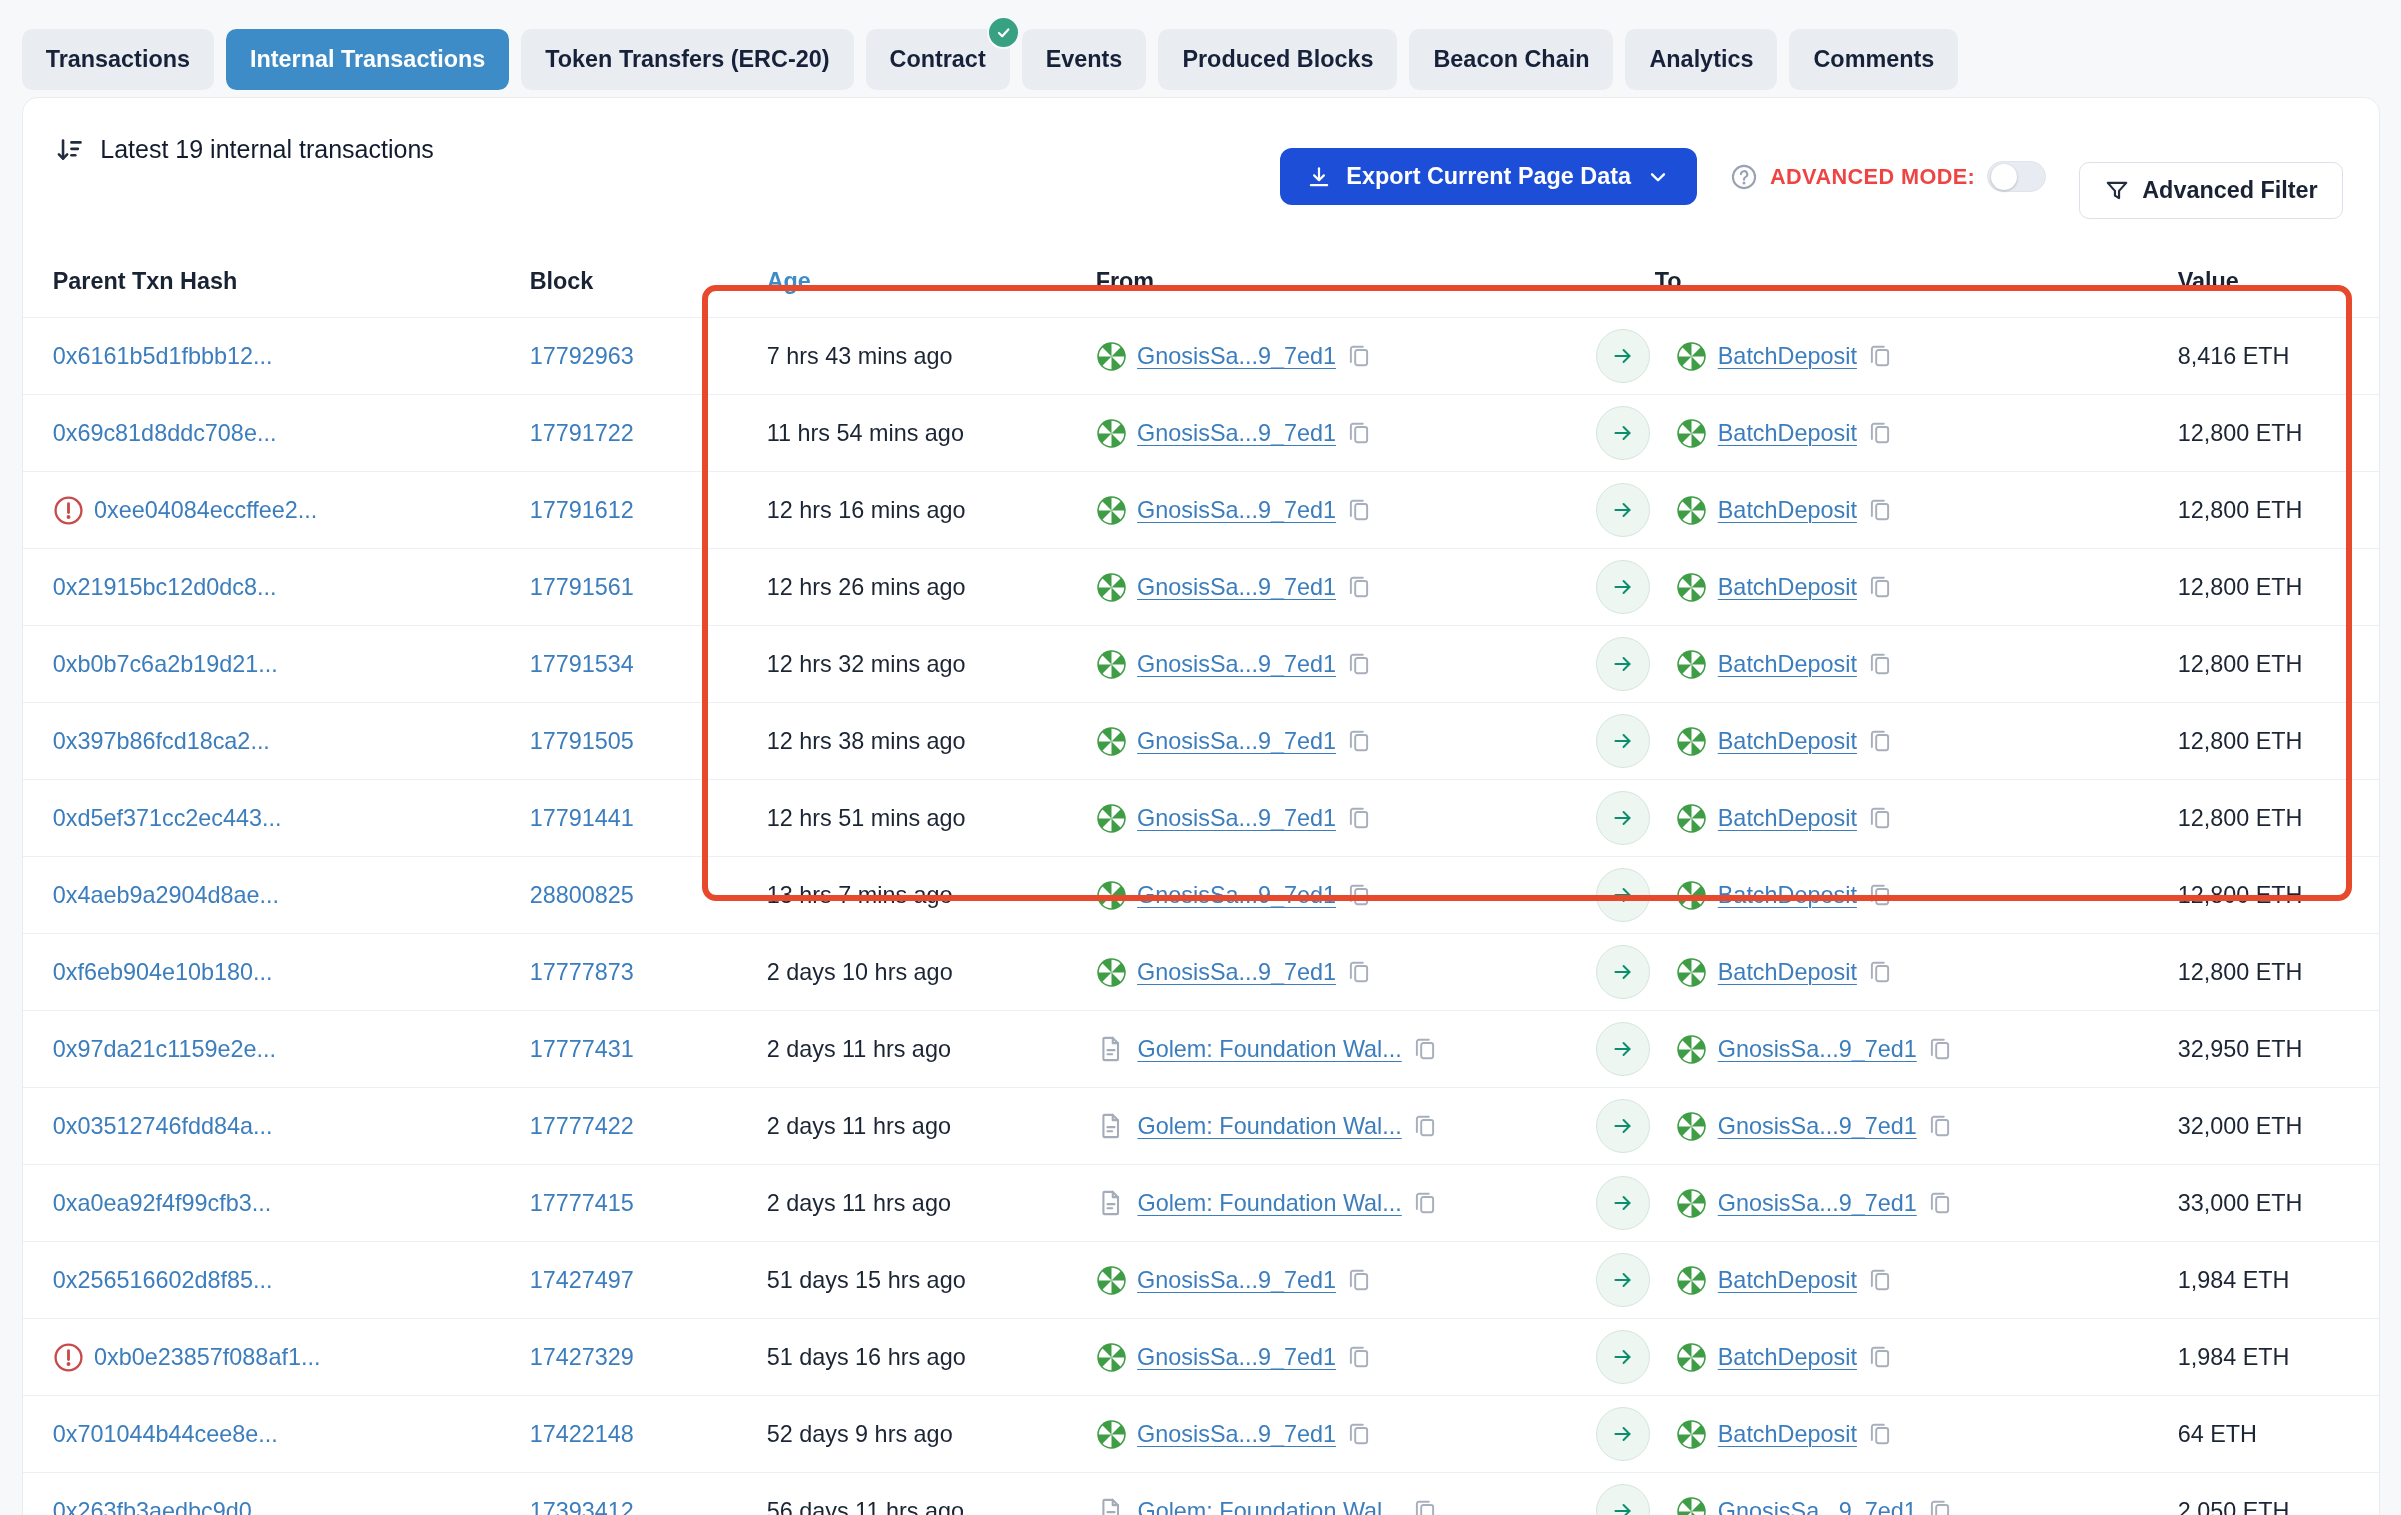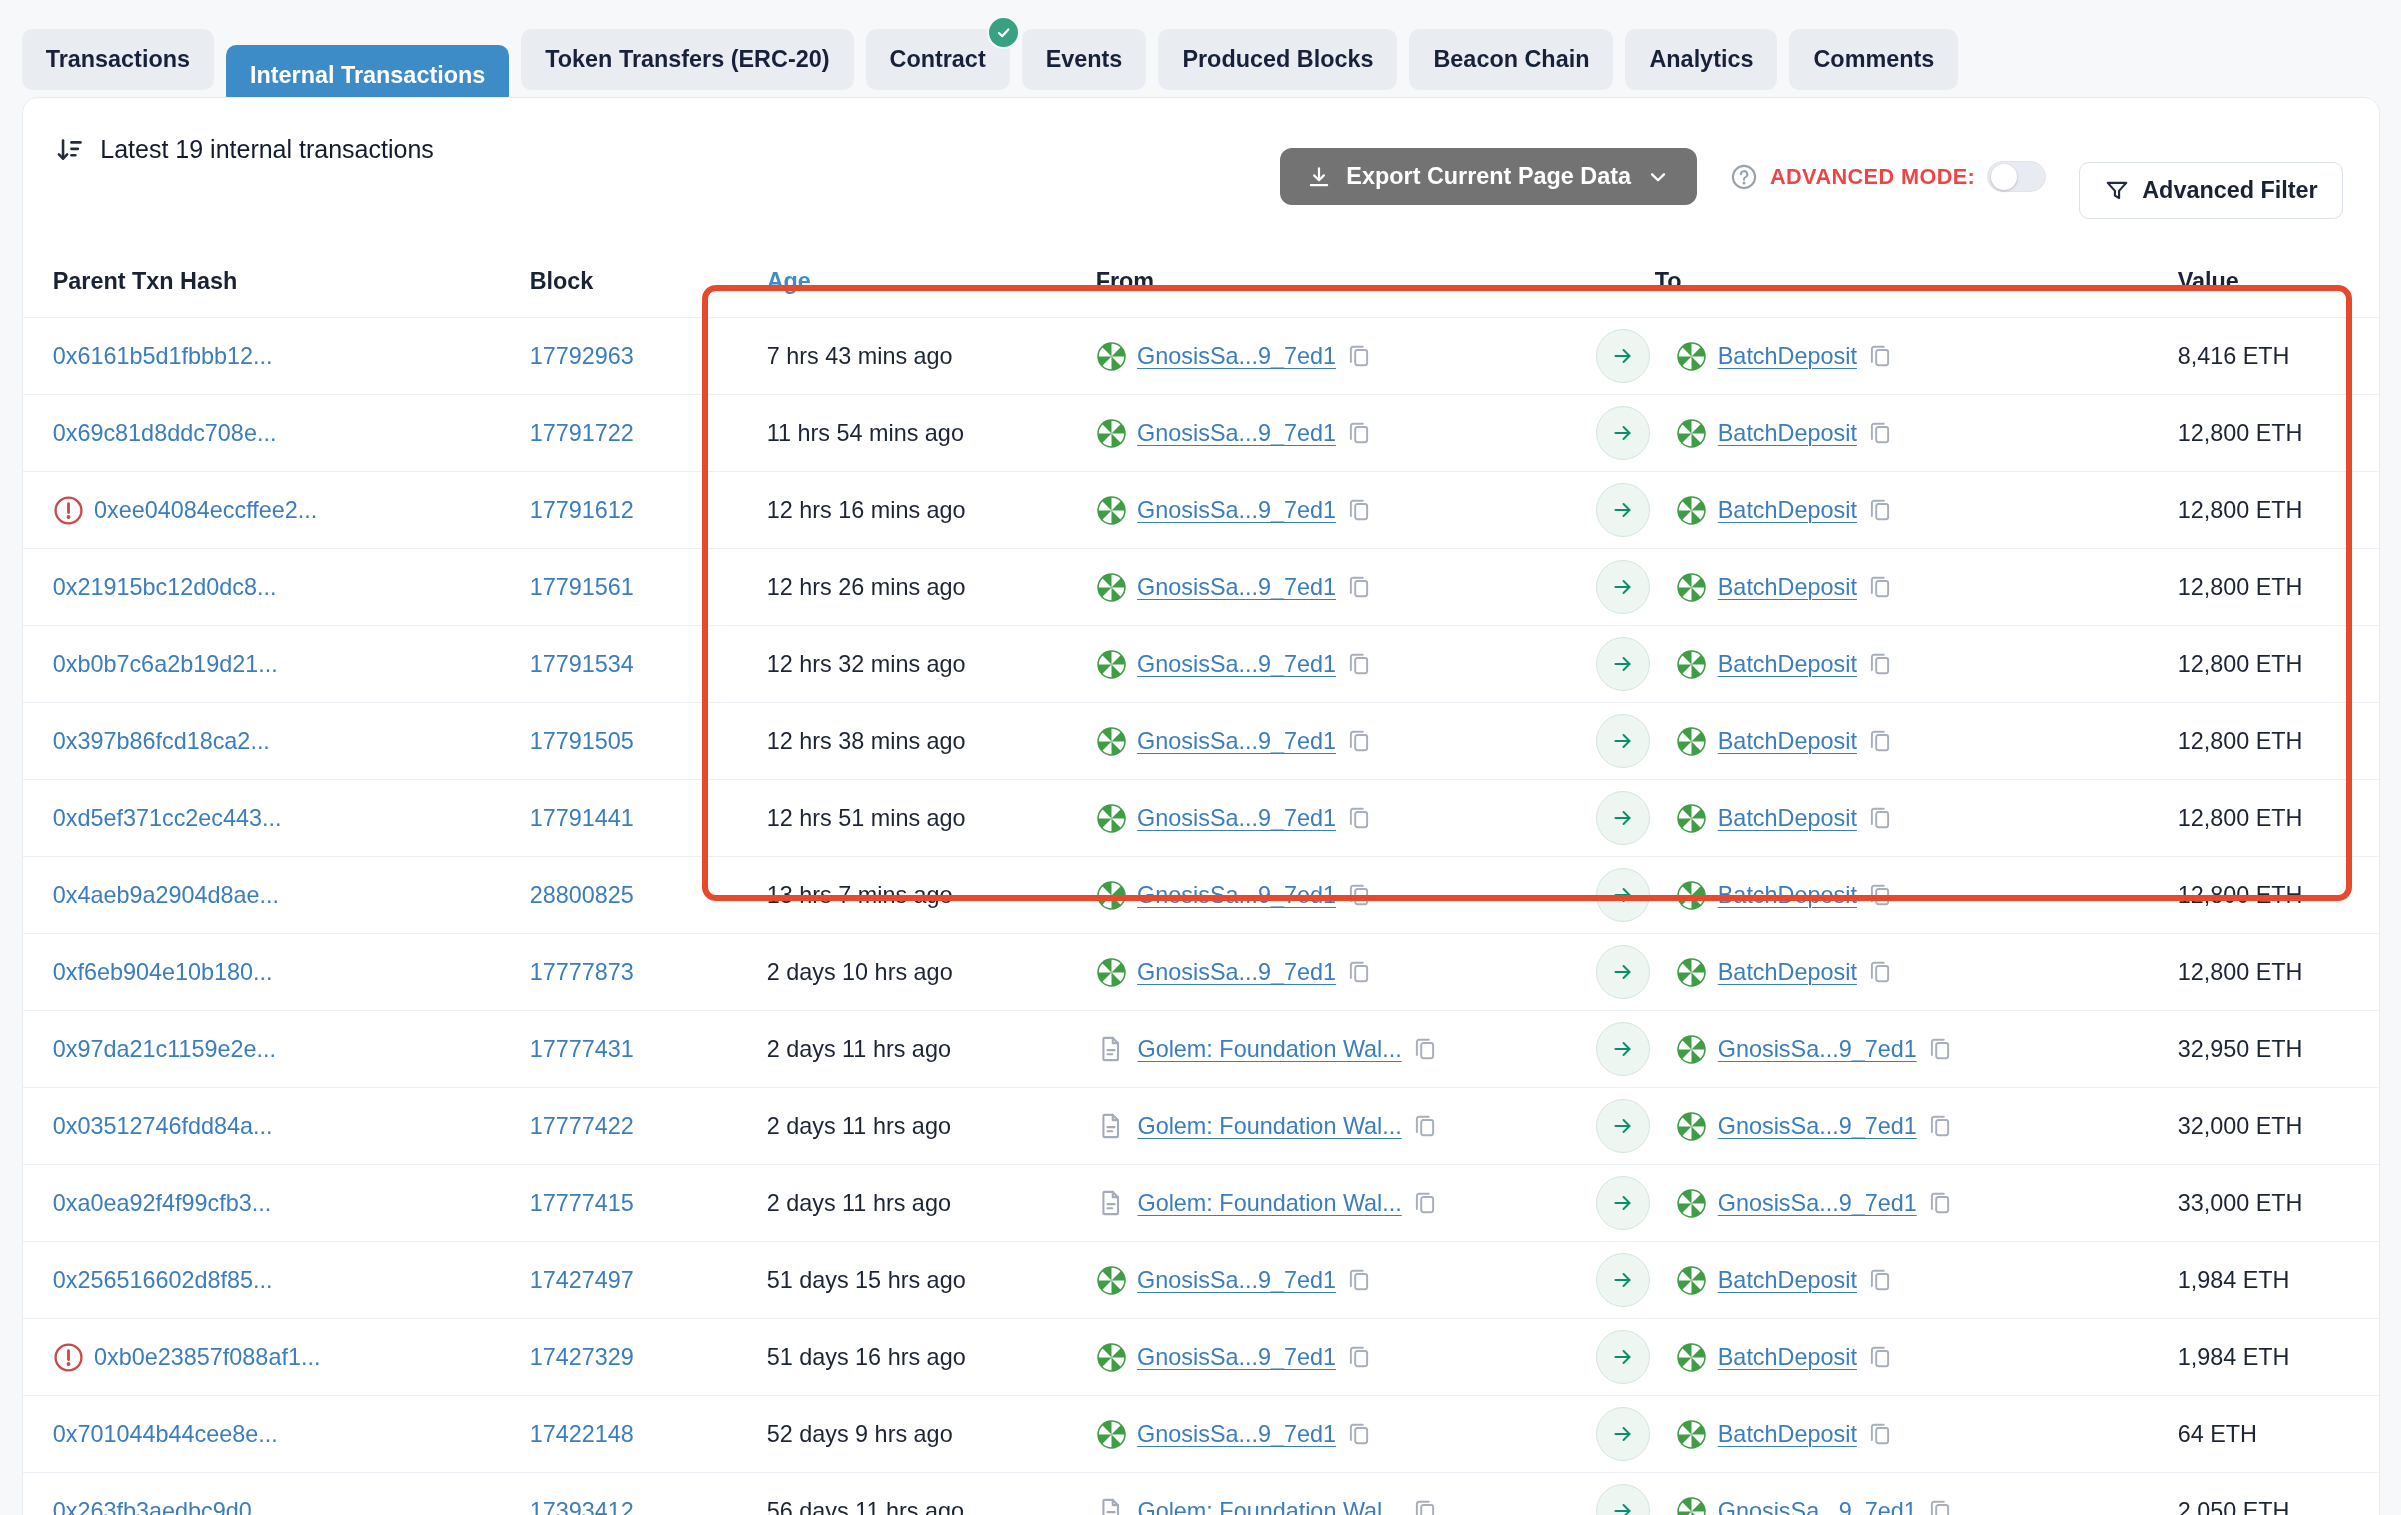--- a/index.html
+++ b/index.html
@@ -6,32 +6,32 @@
   body{
     width:2401px;height:1515px;overflow:hidden;position:relative;
     background:#f7f8fa;
     font-family:"Liberation Sans","DejaVu Sans",sans-serif;
     color:#1b2433;
   }
   
   .tabs{position:absolute;left:21.7px;top:29px;display:flex;gap:12px;}
   .tab{height:61px;display:flex;align-items:center;padding:0 24px;background:#e9edf2;
        border-radius:10.4px;font-size:23.4px;font-weight:700;color:#17223a;position:relative;cursor:pointer;white-space:nowrap;}
-  .tab.active{background:#3e8cc7;color:#ffffff;margin-top:16px;}
+  .tab.active{background:#3e8cc7;color:#ffffff;}
   .tab-badge{position:absolute;top:-13px;right:-10.4px;width:33px;height:33px;border-radius:50%;
        background:#37a181;display:flex;align-items:center;justify-content:center;border:2.6px solid #f7f8fa;box-sizing:border-box;}
   .tab-badge svg{width:17.3px;height:17.3px;}
   
   .card{position:absolute;left:21.7px;top:97px;width:2358px;height:1474px;background:#ffffff;
         border:1.7px solid #e8ecf1;border-radius:15.6px;box-sizing:border-box;}
   .card-header{display:flex;align-items:flex-start;justify-content:space-between;padding:36px 36px 0 31px;}
   .title-wrap{display:flex;align-items:center;gap:15.6px;font-size:25px;font-weight:500;color:#121c2e;}
   .title-wrap svg{width:31px;height:31px;}
   .controls{display:flex;align-items:center;gap:33px;}
-  .export-btn{display:flex;align-items:center;gap:14px;background:#737373;color:#fff;font-size:23.4px;
+  .export-btn{display:flex;align-items:center;gap:14px;background:#1d4ed8;color:#fff;font-size:23.4px;
         font-weight:600;height:57px;padding:0 26px;border-radius:12px;cursor:pointer;white-space:nowrap;}
   .export-btn svg{width:26px;height:26px;}
   .adv-mode{display:flex;align-items:center;gap:12px;color:#ef4444;font-size:21.7px;font-weight:600;letter-spacing:0.4px;white-space:nowrap;}
   .adv-mode svg{width:28px;height:28px;}
   .toggle{width:59px;height:31px;border-radius:15.6px;background:#e8ebf1;border:0.9px solid #dfe3ea;position:relative;cursor:pointer;box-sizing:border-box;}
   .toggle .knob{position:absolute;left:2.6px;top:1.7px;width:26px;height:26px;border-radius:50%;background:#ffffff;box-shadow:0 0.9px 2.6px rgba(0,0,0,.25);}
   .adv-filter{display:flex;align-items:center;gap:12px;height:57px;padding:0 24px;background:#fff;
         border:1.7px solid #dbe1e9;border-radius:10px;font-size:23.4px;font-weight:600;color:#1a2333;cursor:pointer;box-sizing:border-box;white-space:nowrap;margin-top:28px;}
   .adv-filter svg{width:26px;height:26px;}
   

